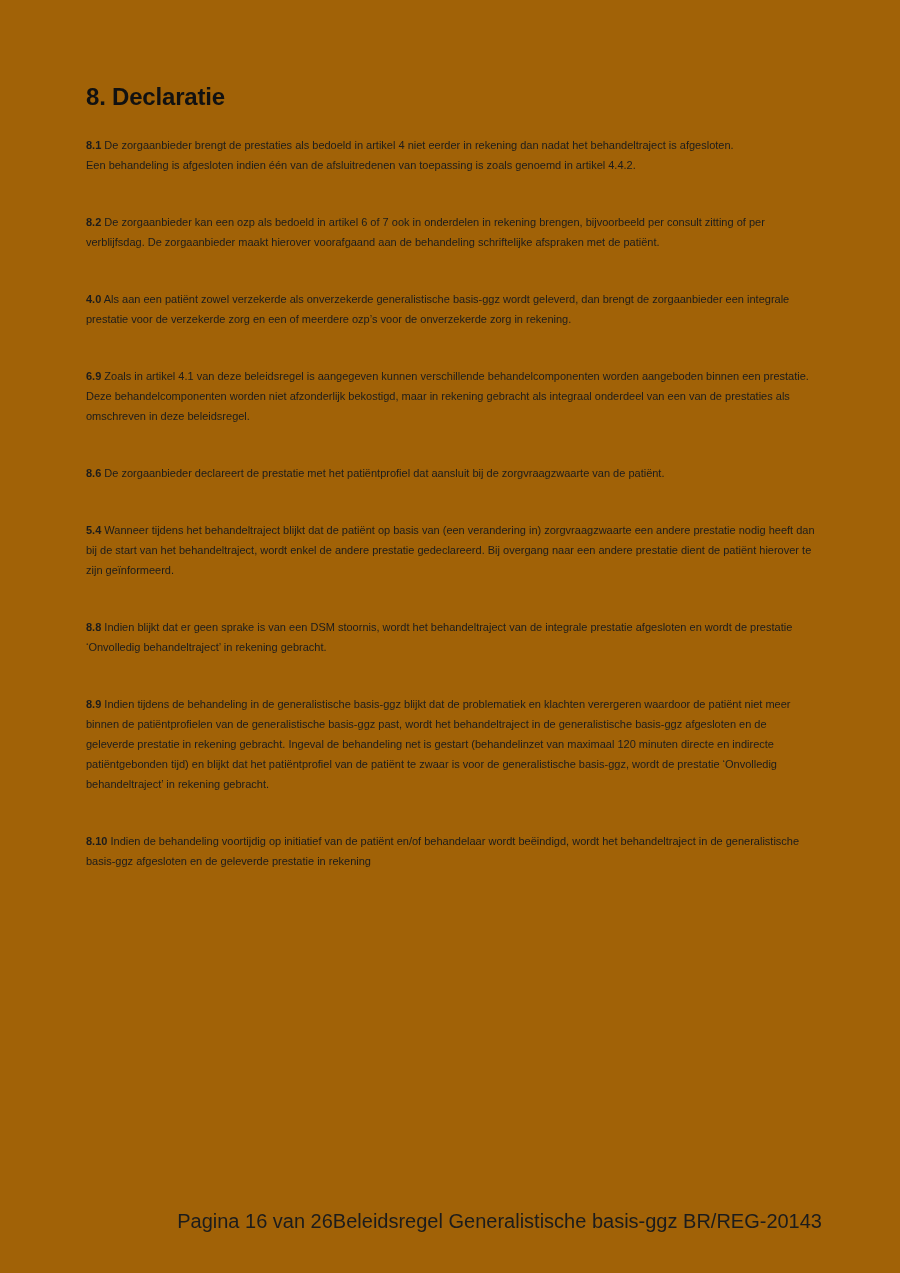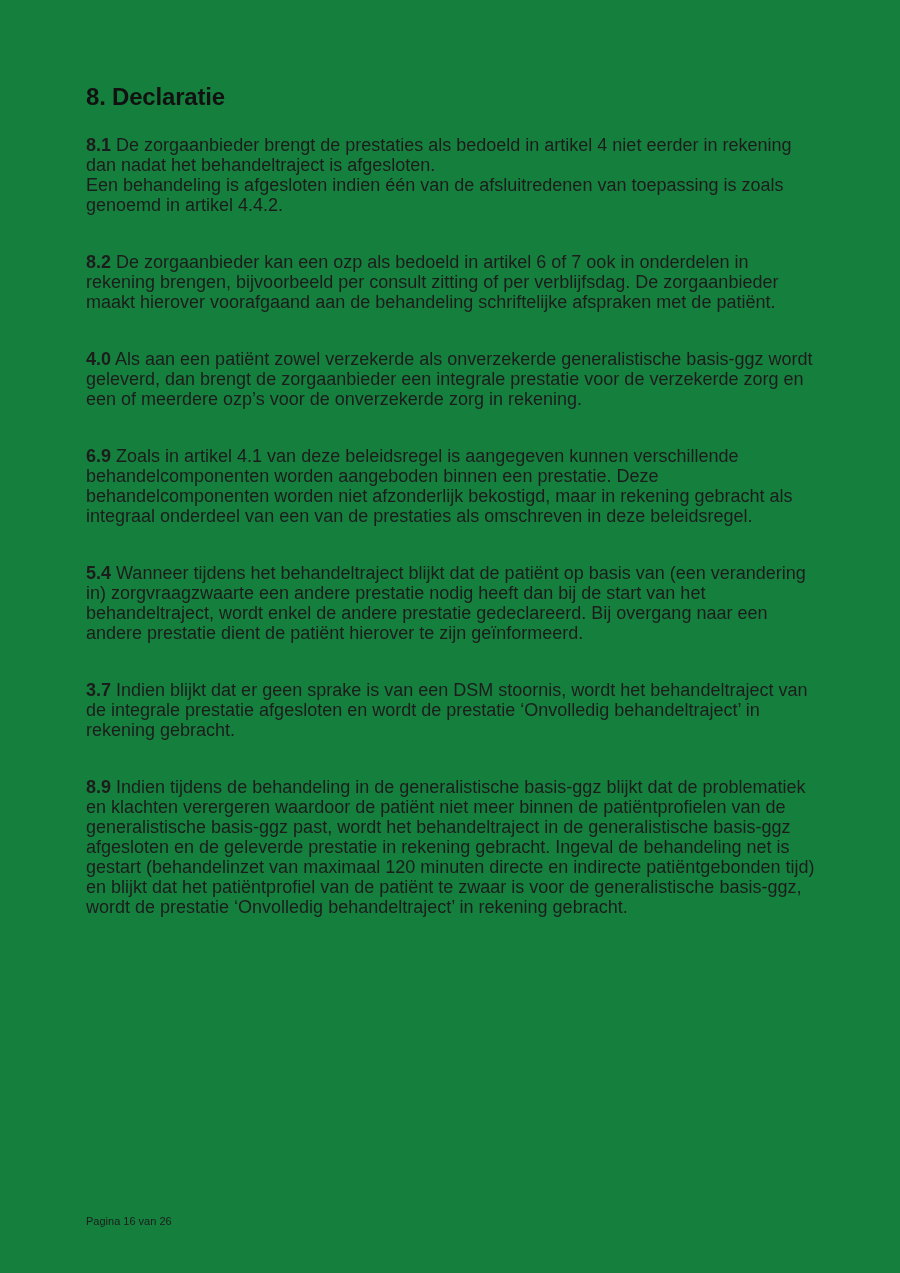--- a/index.html
+++ b/index.html
@@ -14,56 +14,56 @@
     font-family: "Liberation Sans", sans-serif;
     color: #1c1c1c;
     overflow: hidden;
   }
   .page {
     position: absolute;
     top: 0;
     left: 0;
     width: 900px;
     height: 1273px;
-    background: #15803d;
+    background: #a16207;
   }
   .content {
     position: absolute;
     top: 82px;
     left: 86px;
     width: 730px;
   }
   h1.doc-heading {
     font-size: 24px;
     line-height: 29px;
     font-weight: bold;
     color: #111111;
     margin: 0 0 24px 0;
     letter-spacing: -0.2px;
   }
   p.para {
-    font-size: 18px;
+    font-size: 11px;
     line-height: 20px;
     margin: 0 0 37px 0;
     color: #1c1c1c;
   }
   p.para .pnum {
     font-weight: bold;
   }
   p.para .ptext {
     white-space: pre-wrap;
   }
   .footer {
     position: absolute;
     top: 1212px;
-    left: 86px;
+    left: 94px;
     width: 728px;
     display: flex;
-    justify-content: flex-start;
-    font-size: 11px;
+    justify-content: flex-end;
+    font-size: 20px;
     line-height: 18px;
     color: #1c1c1c;
   }
 </style>
 </head>
 <body>
 
 <div class="page">
   <div class="content">
     <h1 class="doc-heading">8. Declaratie</h1>
@@ -71,25 +71,28 @@
     <p class="para"><b class="pnum">8.1</b> <span class="ptext">De zorgaanbieder brengt de prestaties als bedoeld in artikel 4 niet eerder in rekening dan nadat het behandeltraject is afgesloten.
 Een behandeling is afgesloten indien één van de afsluitredenen van toepassing is zoals genoemd in artikel 4.4.2.</span></p>
 
     <p class="para"><b class="pnum">8.2</b> <span class="ptext">De zorgaanbieder kan een ozp als bedoeld in artikel 6 of 7 ook in onderdelen in rekening brengen, bijvoorbeeld per consult zitting of per verblijfsdag. De zorgaanbieder maakt hierover voorafgaand aan de behandeling schriftelijke afspraken met de patiënt.</span></p>
 
     <p class="para"><b class="pnum">4.0</b> <span class="ptext">Als aan een patiënt zowel verzekerde als onverzekerde generalistische basis-ggz wordt geleverd, dan brengt de zorgaanbieder een integrale prestatie voor de verzekerde zorg en een of meerdere ozp’s voor de onverzekerde zorg in rekening.</span></p>
 
     <p class="para"><b class="pnum">6.9</b> <span class="ptext">Zoals in artikel 4.1 van deze beleidsregel is aangegeven kunnen verschillende behandelcomponenten worden aangeboden binnen een prestatie. Deze behandelcomponenten worden niet afzonderlijk bekostigd, maar in rekening gebracht als integraal onderdeel van een van de prestaties als omschreven in deze beleidsregel.</span></p>
 
 
+    <p class="para"><b class="pnum">8.6</b> <span class="ptext">De zorgaanbieder declareert de prestatie met het patiëntprofiel dat aansluit bij de zorgvraagzwaarte van de patiënt.</span></p>
 
     <p class="para"><b class="pnum">5.4</b> <span class="ptext">Wanneer tijdens het behandeltraject blijkt dat de patiënt op basis van (een verandering in) zorgvraagzwaarte een andere prestatie nodig heeft dan bij de start van het behandeltraject, wordt enkel de andere prestatie gedeclareerd. Bij overgang naar een andere prestatie dient de patiënt hierover te zijn geïnformeerd.</span></p>
 
-    <p class="para"><b class="pnum">3.7</b> <span class="ptext">Indien blijkt dat er geen sprake is van een DSM stoornis, wordt het behandeltraject van de integrale prestatie afgesloten en wordt de prestatie ‘Onvolledig behandeltraject’ in rekening gebracht.</span></p>
+    <p class="para"><b class="pnum">8.8</b> <span class="ptext">Indien blijkt dat er geen sprake is van een DSM stoornis, wordt het behandeltraject van de integrale prestatie afgesloten en wordt de prestatie ‘Onvolledig behandeltraject’ in rekening gebracht.</span></p>
 
     <p class="para"><b class="pnum">8.9</b> <span class="ptext">Indien tijdens de behandeling in de generalistische basis-ggz blijkt dat de problematiek en klachten verergeren waardoor de patiënt niet meer binnen de patiëntprofielen van de generalistische basis-ggz past, wordt het behandeltraject in de generalistische basis-ggz afgesloten en de geleverde prestatie in rekening gebracht. Ingeval de behandeling net is gestart (behandelinzet van maximaal 120 minuten directe en indirecte patiëntgebonden tijd) en blijkt dat het patiëntprofiel van de patiënt te zwaar is voor de generalistische basis-ggz, wordt de prestatie ‘Onvolledig behandeltraject’ in rekening gebracht.</span></p>
 
+    <p class="para"><b class="pnum">8.10</b> <span class="ptext">Indien de behandeling voortijdig op initiatief van de patiënt en/of behandelaar wordt beëindigd, wordt het behandeltraject in de generalistische basis-ggz afgesloten en de geleverde prestatie in rekening</span></p>
   </div>
 
   <div class="footer">
     <span>Pagina 16 van 26</span>
+    <span>Beleidsregel Generalistische basis-ggz BR/REG-20143</span>
   </div>
 </div>
 
 </body></html>

